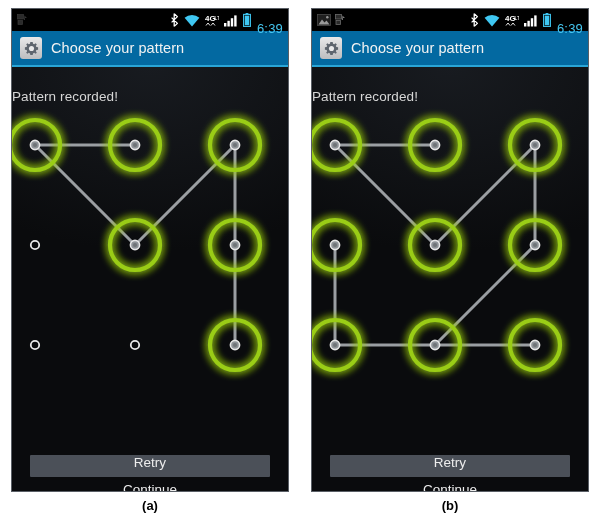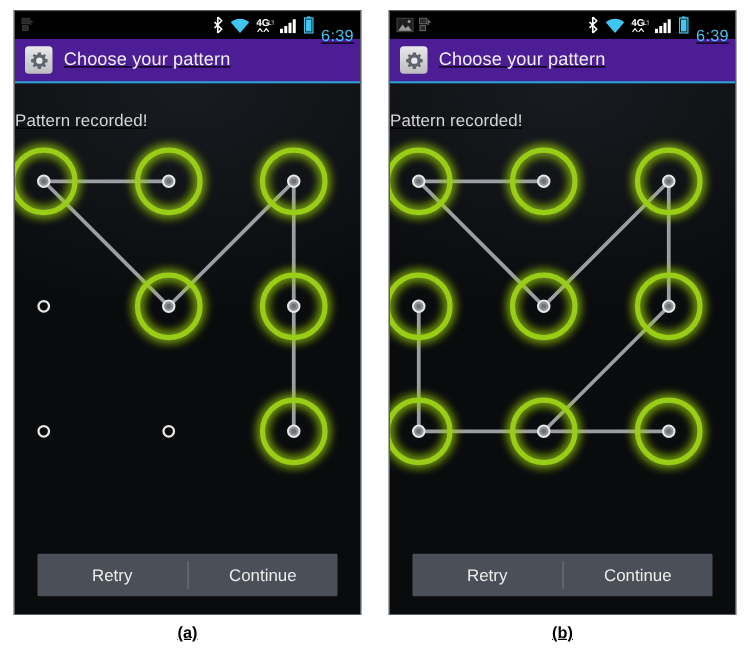--- a/index.html
+++ b/index.html
@@ -25,21 +25,20 @@
     justify-content: space-between;
     box-sizing: border-box;
     padding: 8px 8px 0 8px;
   }
 
   .panel-wrap {
     display: flex;
     flex-direction: column;
     align-items: center;
     width: 284px;
-    text-decoration: underline;
   }
 
   .phone {
     width: 278px;
     height: 484px;
     background: #060606;
     border: 1px solid #5a5f66;
     box-sizing: border-box;
     position: relative;
     overflow: hidden;
@@ -74,21 +73,21 @@
     font-family: "Liberation Sans", sans-serif;
     letter-spacing: 0.2px;
     margin-left: 1px;
     margin-top: 16px;
   }
   .sb-icon { display: block; }
 
   
   .actionbar {
     height: 34px;
-    background: #4c1d95;
+    background: #0369a1;
     display: flex;
     align-items: center;
     padding: 0 8px;
     flex: 0 0 auto;
     border-bottom: 2px solid #2aa5d6;
   }
   .ab-icon {
     width: 22px; height: 22px;
     margin-right: 9px;
     flex: 0 0 auto;
@@ -136,24 +135,24 @@
     left: 0; top: 0;
     width: 246px; height: 246px;
     overflow: visible;
   }
 
   .buttonbar {
     position: absolute;
     left: 18px;
     right: 18px;
     bottom: 14px;
-    height: 34px;
+    height: 22px;
     background: #4b5058;
     display: flex;
-    flex-direction: row;
+    flex-direction: column;
     border-radius: 1px;
     margin-top: 48px;
   }
   .btn {
     flex: 1 1 50%;
     display: flex;
     align-items: center;
     justify-content: center;
     color: #ededed;
     font-size: 13.5px;

